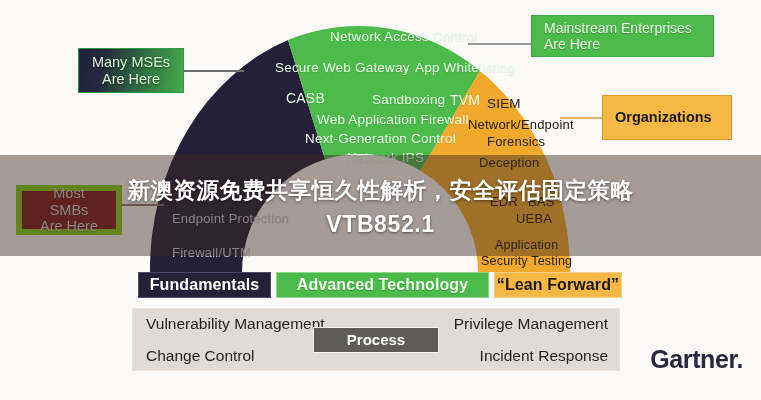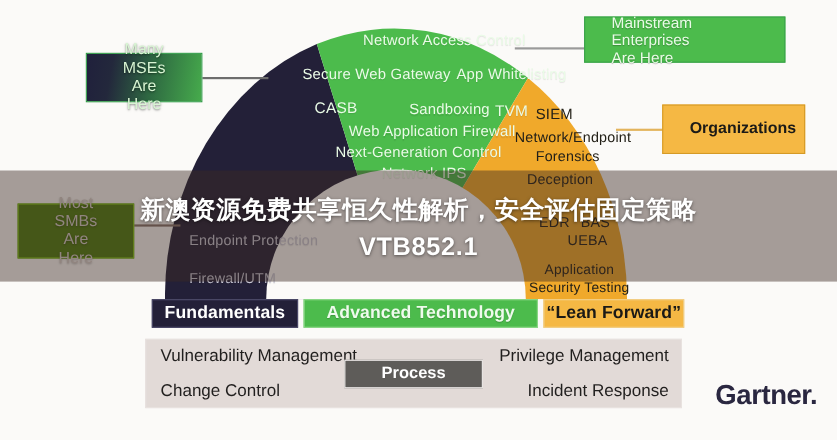--- a/index.html
+++ b/index.html
@@ -22,21 +22,21 @@
     text-shadow:0 1px 1px rgba(0,0,0,.10);
   }
   .wedge-label.dark{color:#232018;text-shadow:none;}
   .wedge-label.navy{color:#c9c8d6;}
 
   
   .callout{
     position:absolute;box-sizing:border-box;
     font-weight:400;line-height:1.15;
     display:flex;flex-direction:column;justify-content:center;
-    padding:3px 24px;
+    padding:3px 12px;
   }
   .callout .ln{display:block;}
 
   #box-mses{
     left:78px;top:48px;width:106px;height:45px;
     border:1.5px solid #2f9b46;
     background:linear-gradient(100deg,#20203c 0%,#23283c 22%,#2f6b42 58%,#46ab4c 100%);
     color:#d8f5d3;font-size:14.5px;text-align:center;
     text-shadow:0 1px 2px rgba(0,0,0,.55);
   }
@@ -46,22 +46,22 @@
     background:#4cbb4c;color:#e9fbe6;font-size:14px;
     text-shadow:0 1px 1px rgba(0,0,0,.25);
   }
   #box-bigbudget{
     left:602px;top:95px;width:130px;height:45px;
     border:1.3px solid #d59a26;
     background:#f5b844;color:#1b1a17;font-size:14.5px;font-weight:700;
   }
   #box-smbs{
     left:16px;top:185px;width:106px;height:50px;
-    border:1px solid #84cc16;
-    background:#4d7c0f;color:#d7cfcb;font-size:14.5px;text-align:center;
+    border:6px solid #84cc16;
+    background:#7f1d1d;color:#d7cfcb;font-size:14.5px;text-align:center;
     text-shadow:0 1px 2px rgba(0,0,0,.35);
   }
 
   
   .conn{position:absolute;background:#8d8d8d;}
   #conn-mses{left:184px;top:70px;width:60px;height:1.6px;background:#6d6d6d;}
   #conn-main{left:468px;top:43px;width:64px;height:1.6px;background:#9a9a9a;}
   #conn-bigb{left:560px;top:117px;width:43px;height:1.6px;background:#e3b45c;}
   #conn-smb{left:122px;top:204px;width:42px;height:1.6px;background:#87736c;}
 

